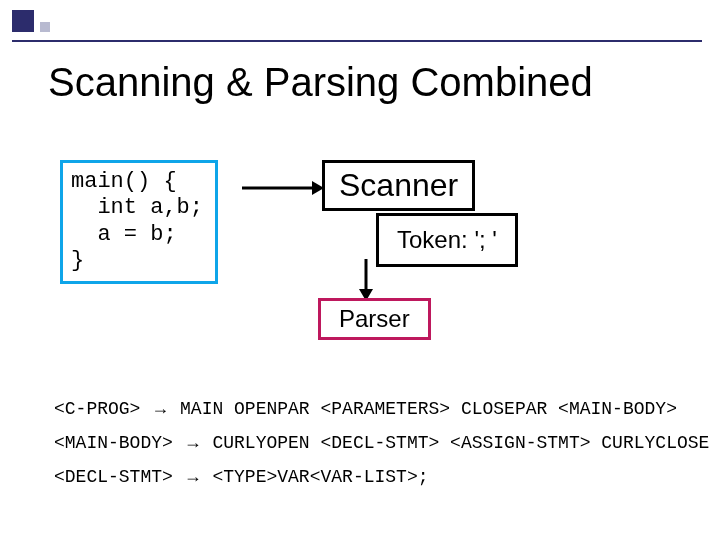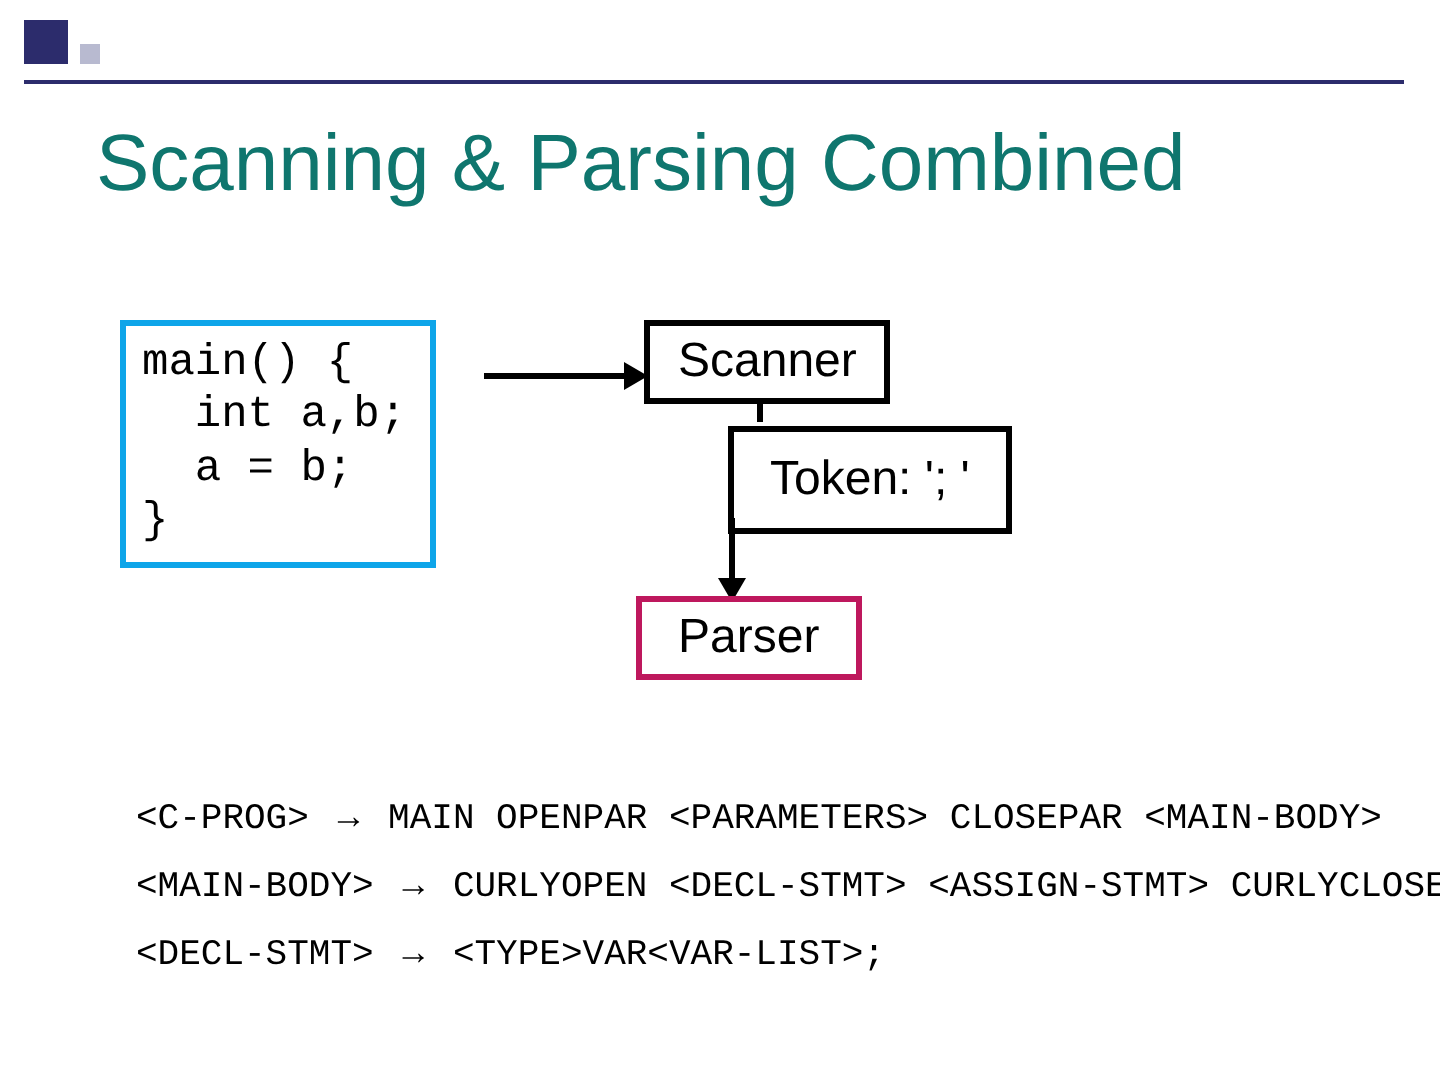--- a/index.html
+++ b/index.html
@@ -38,67 +38,67 @@
     width: 690px;
     height: 2px;
     background: #2c2c6c;
   }
   .title {
     position: absolute;
     top: 60px;
     left: 48px;
     font-size: 40px;
     font-weight: normal;
-    color: #0f766e;
+    color: #000000;
   }
   .code-box {
     position: absolute;
     top: 160px;
     left: 60px;
     border: 3px solid #0ea5e9;
     padding: 6px 12px 6px 8px;
     font-family: "Courier New", monospace;
     font-size: 22px;
     line-height: 1.2;
     white-space: pre;
   }
   .scanner-box {
     position: absolute;
     top: 160px;
     left: 322px;
     border: 3px solid #000;
     padding: 4px 14px;
-    font-size: 24px;
+    font-size: 32px;
     background: #fff;
     z-index: 2;
   }
   .token-box {
     position: absolute;
     top: 213px;
-    left: 364px;
+    left: 376px;
     border: 3px solid #000;
     padding: 10px 18px;
     font-size: 24px;
     z-index: 1;
   }
   .parser-box {
     position: absolute;
     top: 298px;
     left: 318px;
     border: 3px solid #be185d;
     padding: 4px 18px;
     font-size: 24px;
   }
   .arrow {
     position: absolute;
     z-index: 0;
   }
   .grammar {
     position: absolute;
-    left: 68px;
+    left: 54px;
     font-family: "Courier New", monospace;
     font-size: 18px;
     white-space: nowrap;
   }
   .g1 { top: 398px; }
   .g2 { top: 432px; }
   .g3 { top: 466px; }
   .arrow-sym { font-family: Arial, sans-serif; }
 </style>
 </head>

